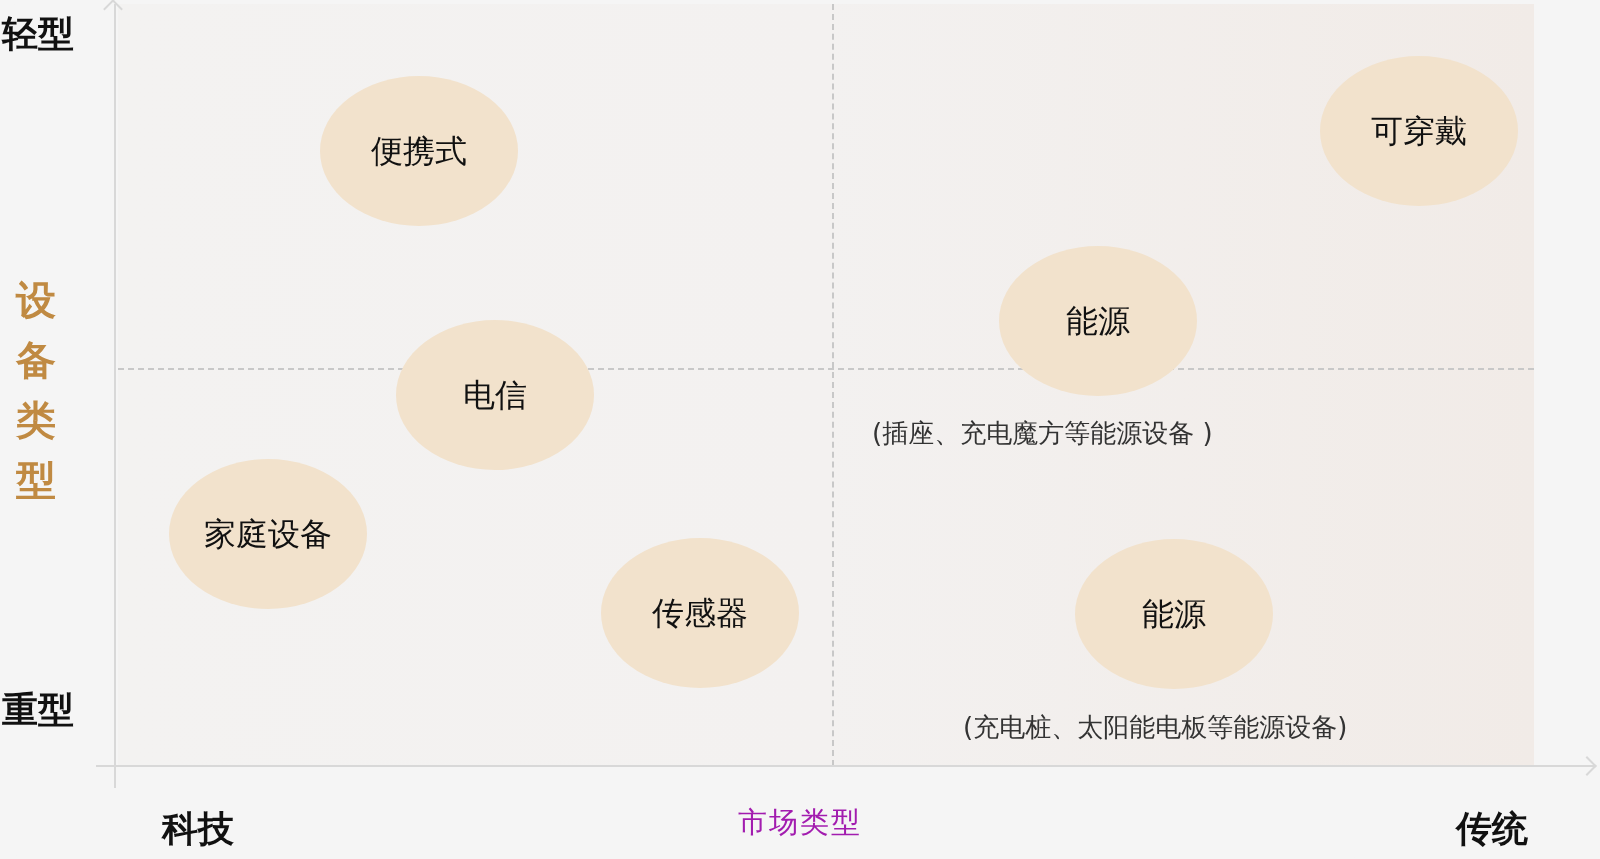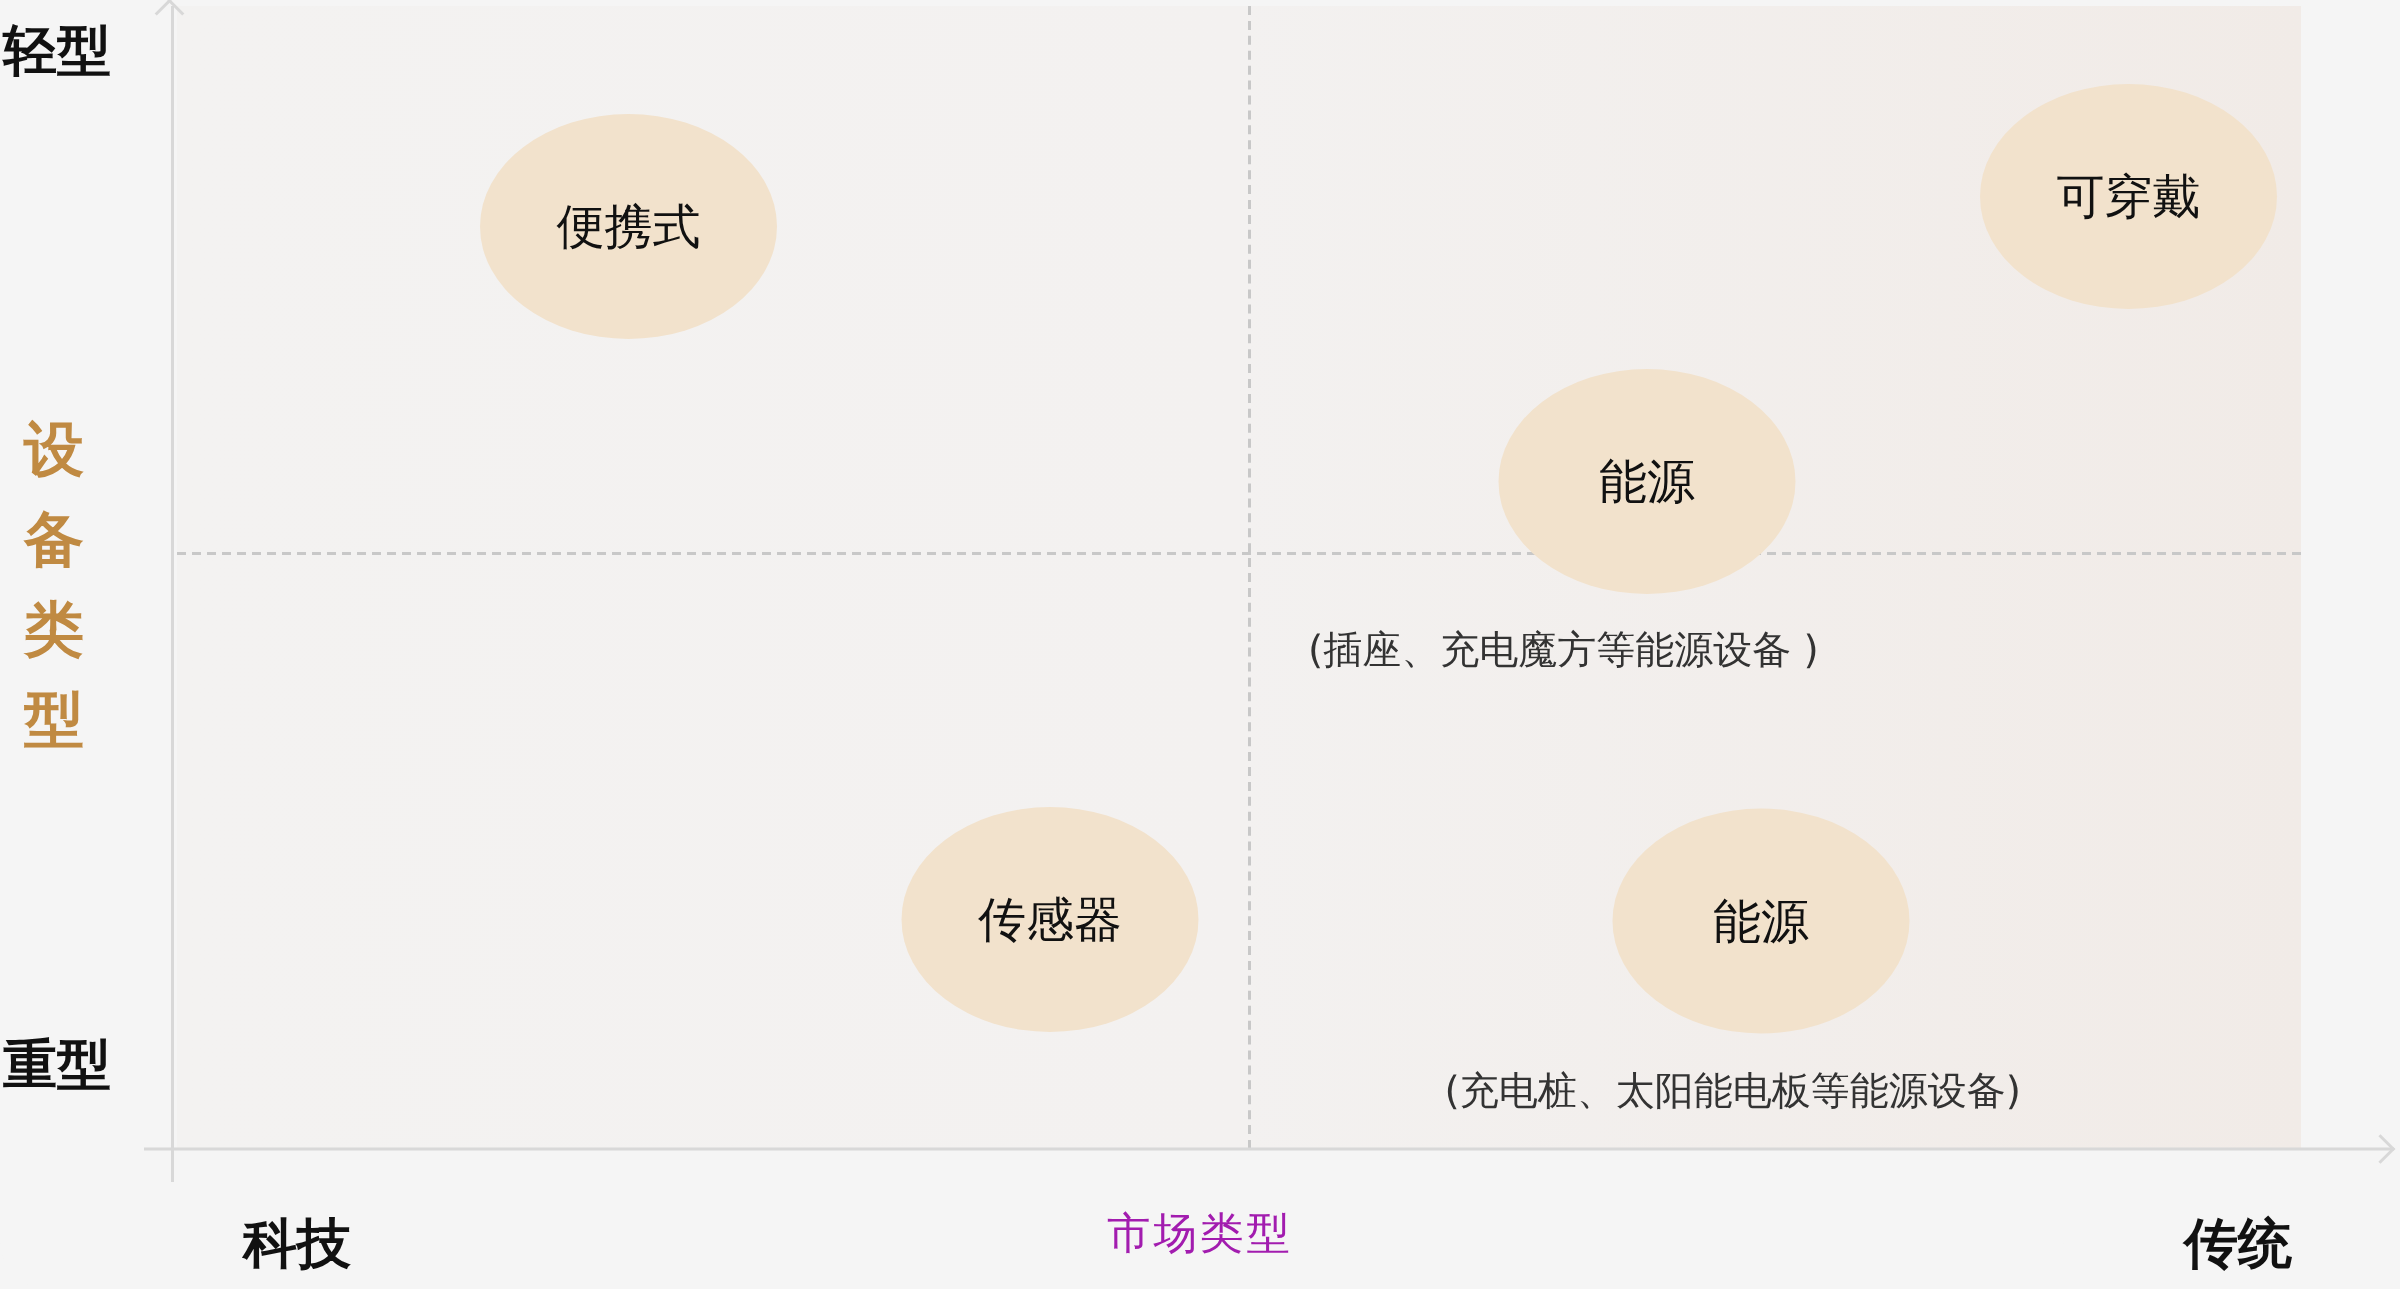--- a/index.html
+++ b/index.html
@@ -167,21 +167,28 @@
 
   <div class="bubble" style="left:1320px; top:56px;">
     <span>可穿</span>
     <span>戴</span>
   </div>
 
   <div class="bubble" style="left:999px; top:246px;">
     <span>能源</span>
   </div>
 
-
+  <div class="bubble" style="left:396px; top:320px;">
+    <span>电信</span>
+  </div>
+
+  <div class="bubble" style="left:169px; top:459px;">
+    <span>家庭</span>
+    <span>设备</span>
+  </div>
 
   <div class="bubble" style="left:601px; top:538px;">
     <span>传感</span>
     <span>器</span>
   </div>
 
   <div class="bubble" style="left:1075px; top:539px;">
     <span>能源</span>
   </div>
 

